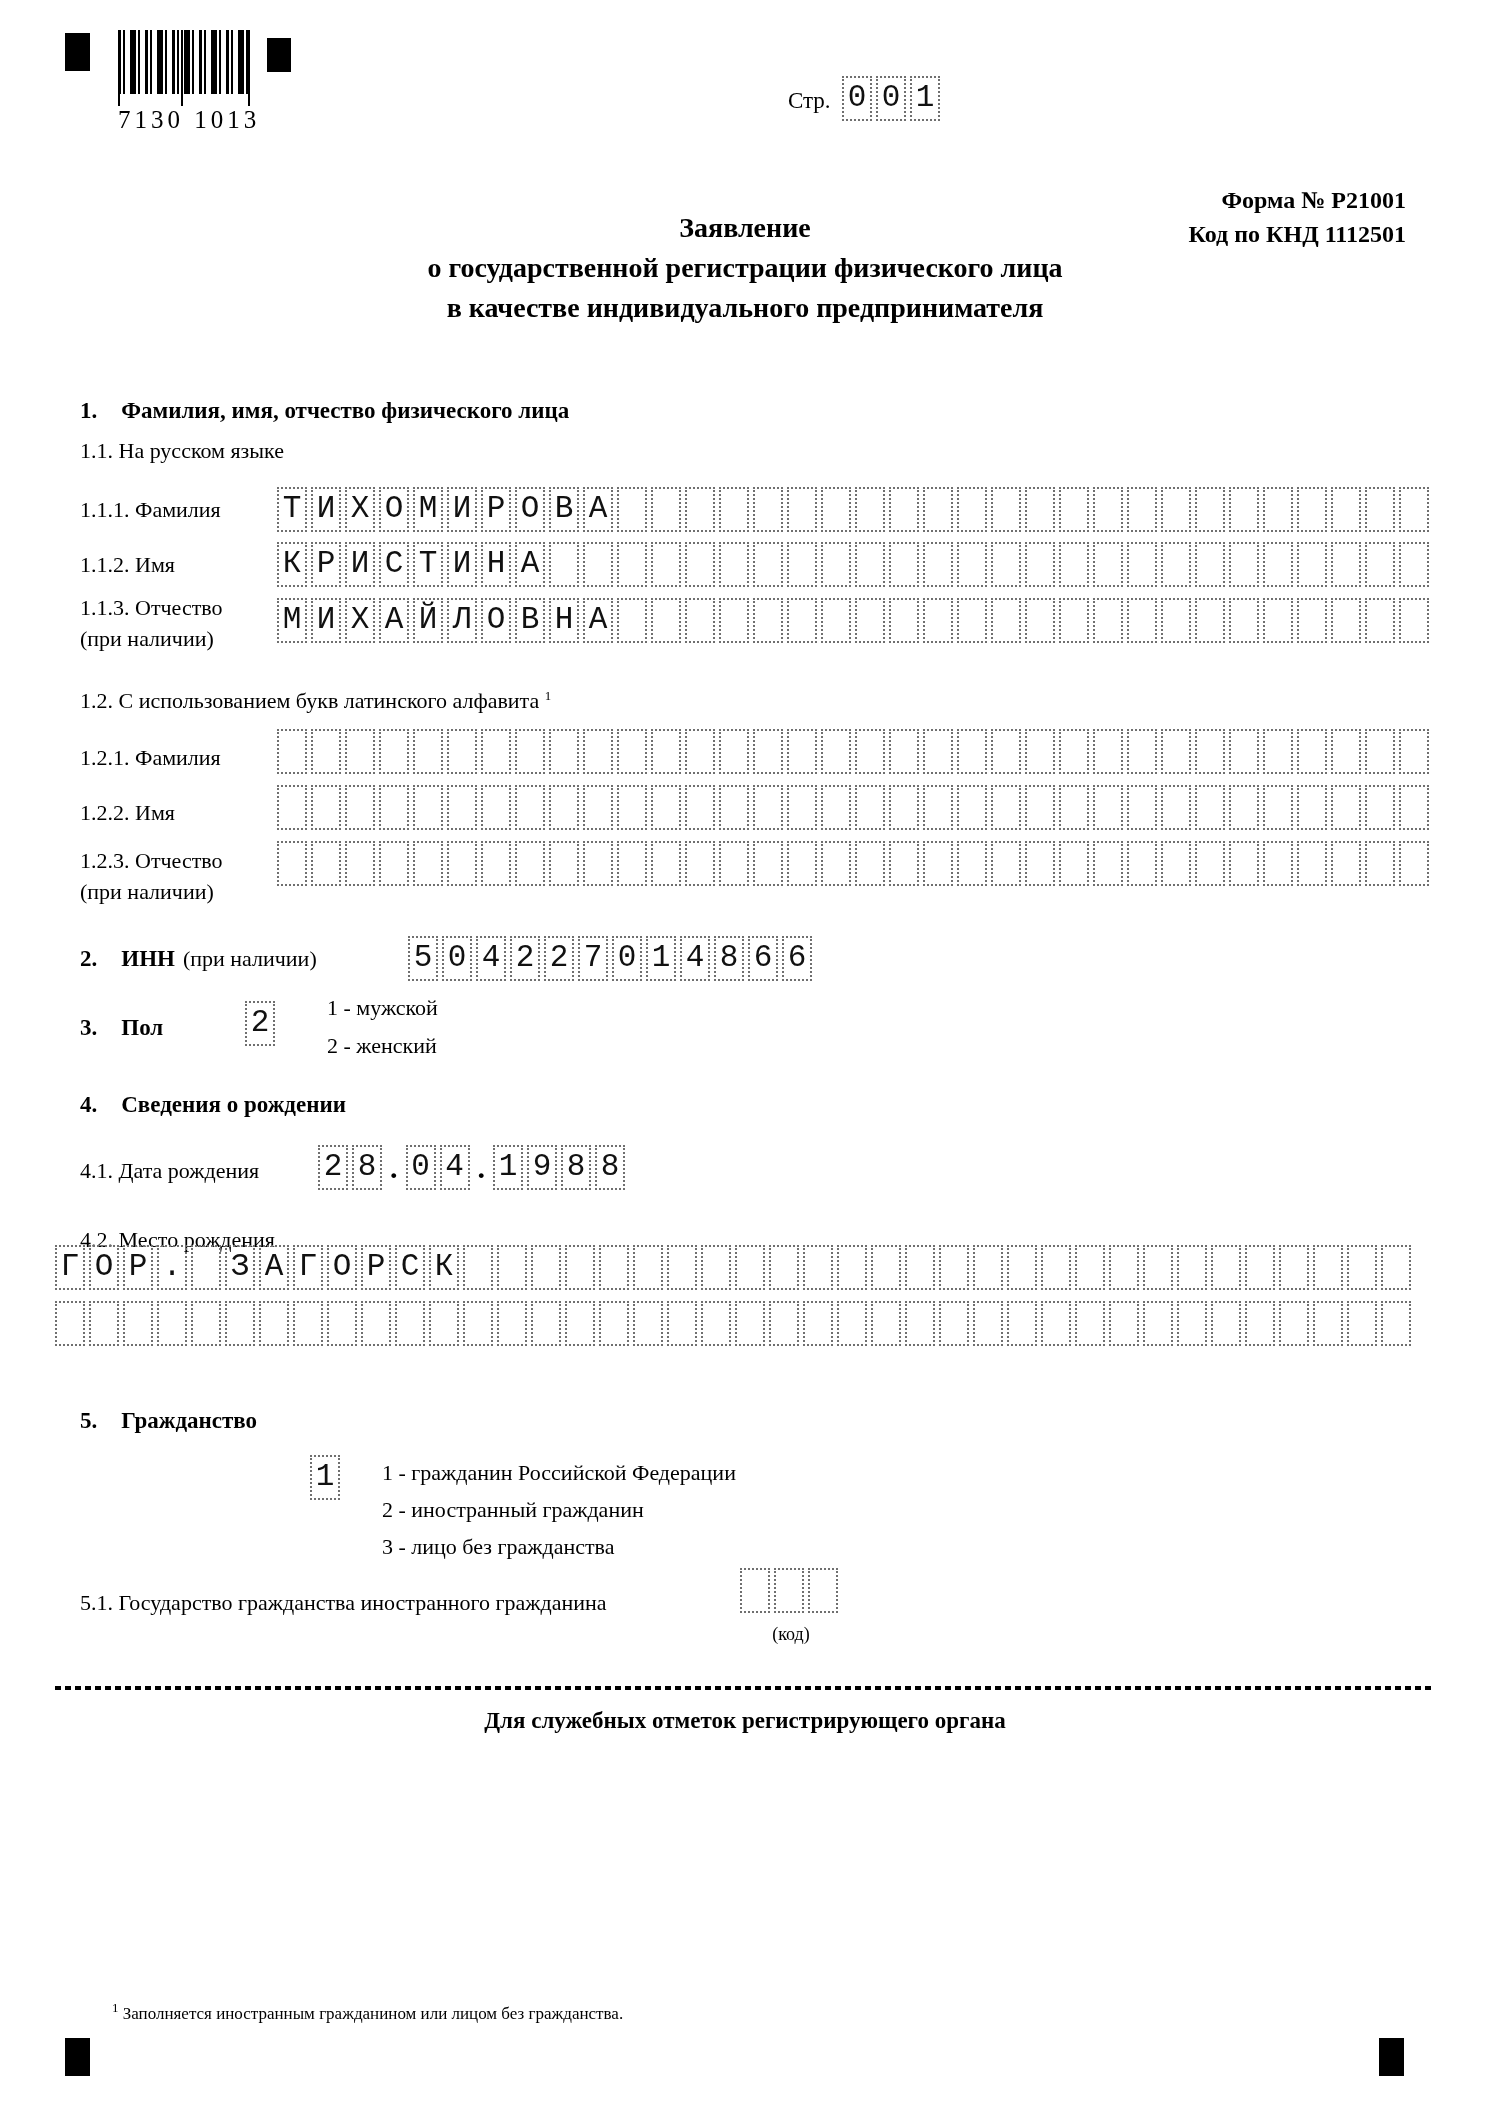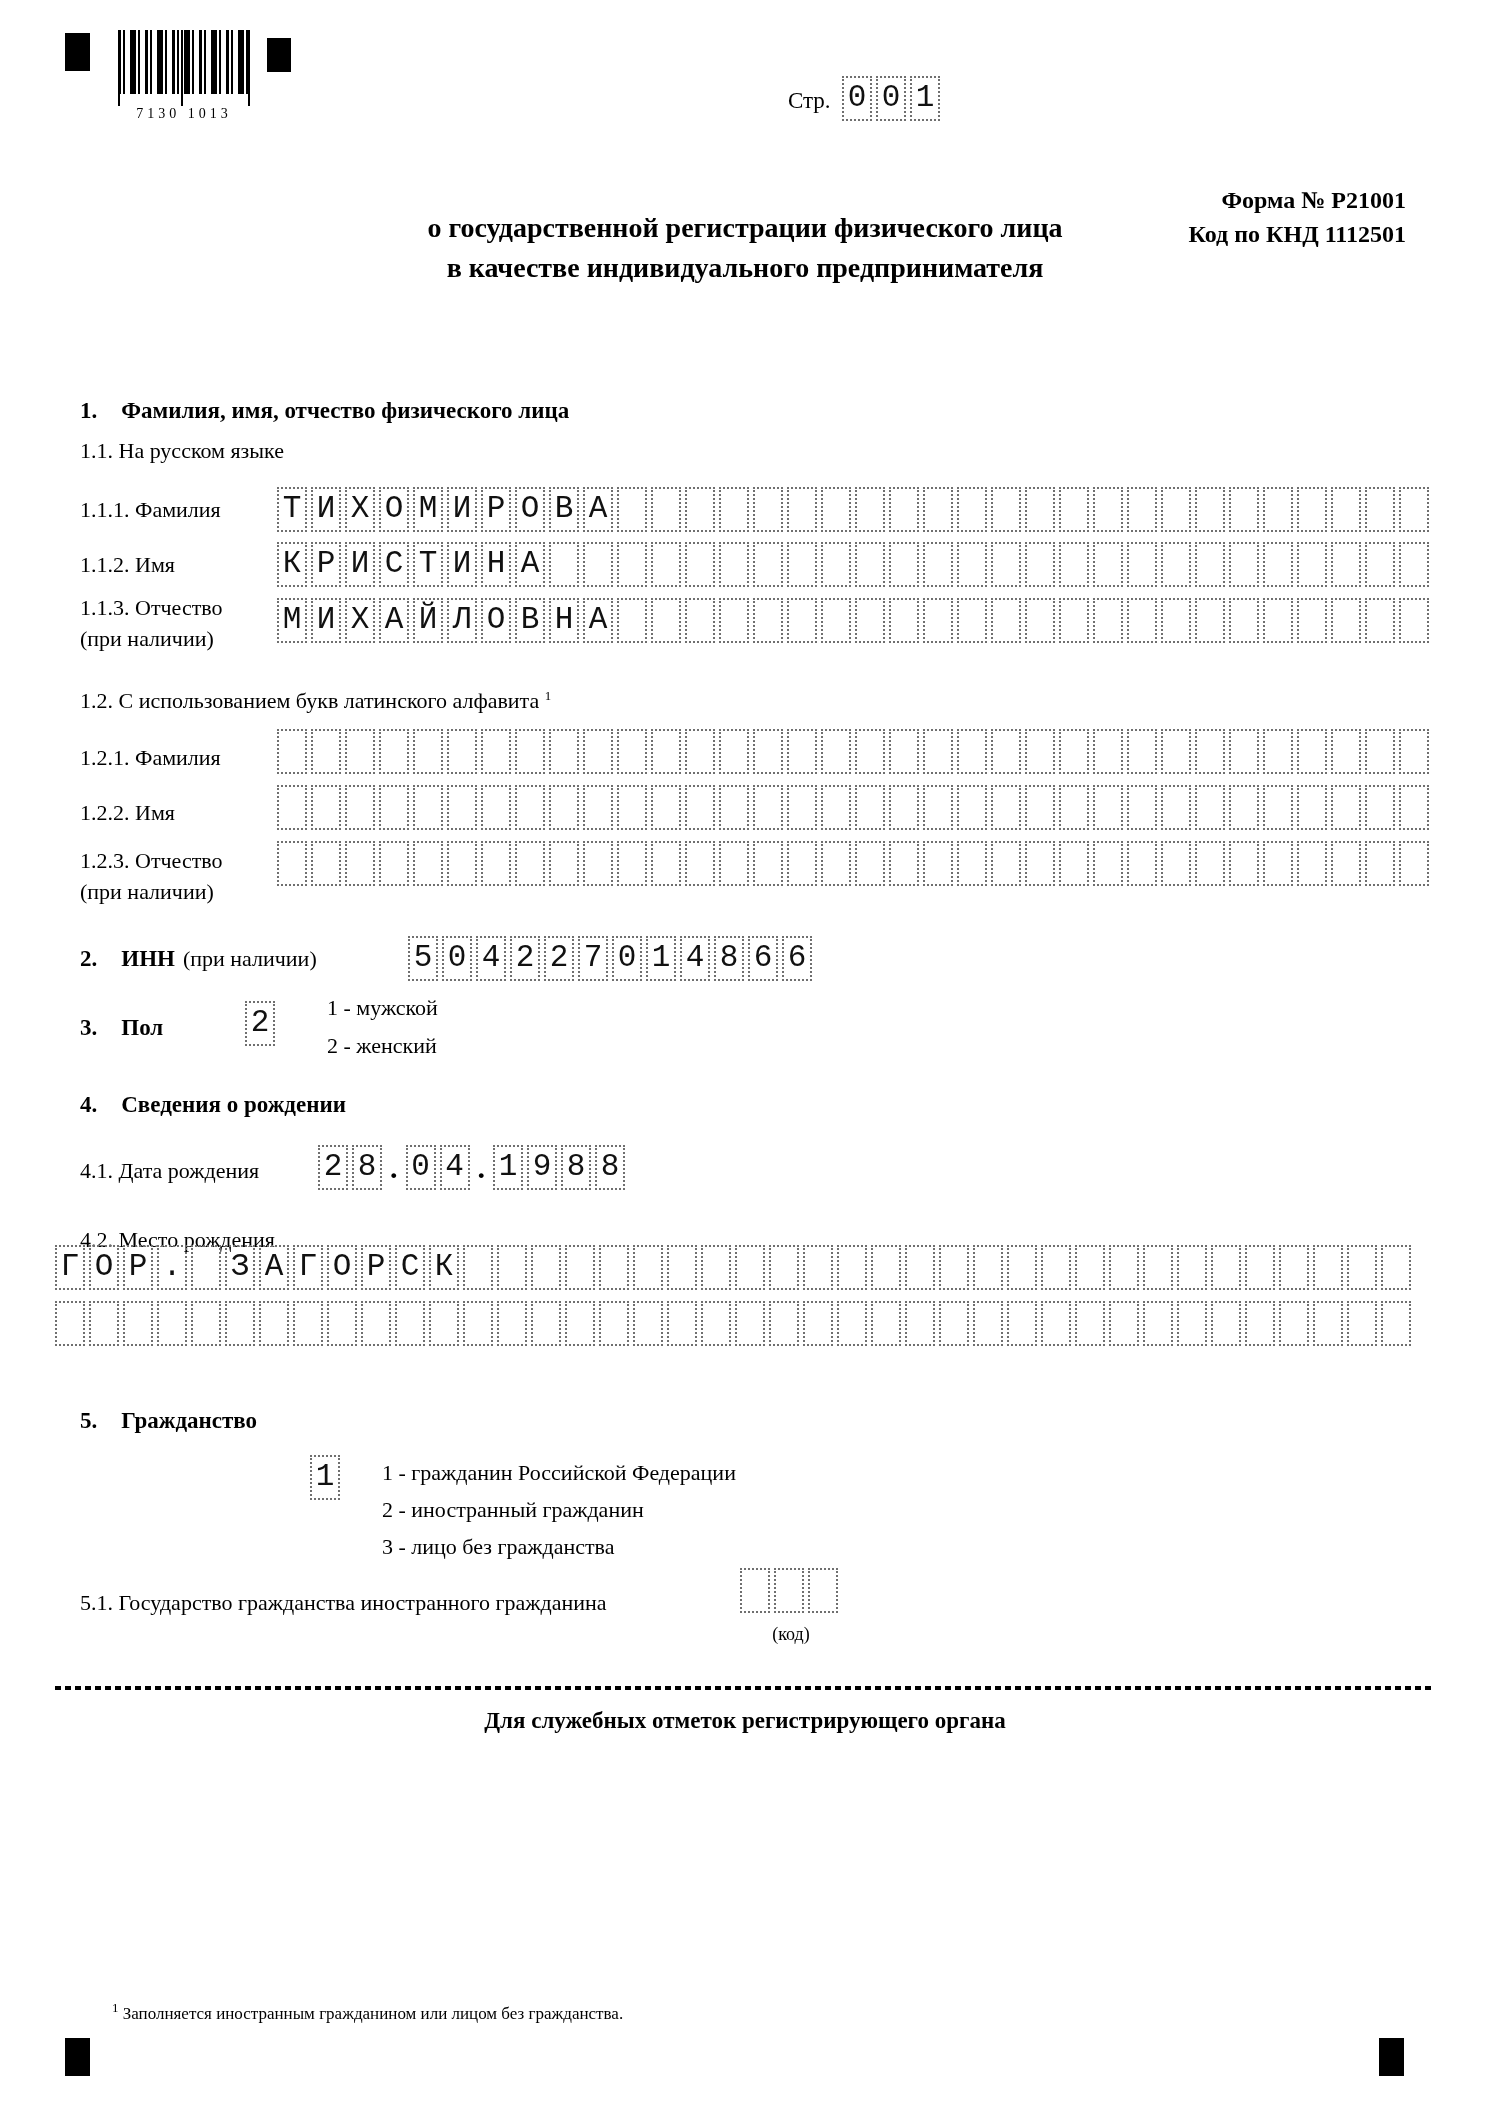--- a/index.html
+++ b/index.html
@@ -4,21 +4,21 @@
 <style>
   html,body{margin:0;padding:0;background:#ffffff;}
   .page{position:relative;width:1490px;height:2115px;background:#fff;overflow:hidden;
         font-family:"Liberation Serif", serif;color:#000;}
   .abs{position:absolute;}
   .regmark{position:absolute;background:#000;}
   
   .bars{position:relative;height:64px;
         background:repeating-linear-gradient(to right,#000 0 3px,#fff 3px 5px,#000 5px 7px,#fff 7px 12px,#000 12px 18px,#fff 18px 20px,#000 20px 22px,#fff 22px 27px);}
   .guard{position:absolute;top:0;width:2px;height:76px;background:#000;}
-  .bdigits{margin-top:12px;text-align:center;font-size:14px;letter-spacing:4px;white-space:pre;}
+  .bdigits{margin-top:12px;text-align:center;font-size:25px;letter-spacing:4px;white-space:pre;}
   
   .cells{display:flex;}
   .cell{box-sizing:border-box;flex:0 0 auto;width:30px;height:45px;margin-right:4px;
         border:2px dotted #6f6f6f;font-family:"Liberation Mono", monospace;
         font-size:31px;line-height:40px;text-align:center;color:#111;overflow:hidden;}
   .cells .cell:last-child{margin-right:0;}
   .datedot{font-size:30px;font-weight:bold;line-height:45px;margin:0 8px;}
   
   .lbl{font-size:22px;white-space:nowrap;}
   .sec-num{font-weight:bold;font-size:23px;}
@@ -57,20 +57,21 @@
       <span class="cell">0</span>
       <span class="cell">1</span>
     </div>
 
   <div class="abs formcode">
     <div>Форма № Р21001</div>
     <div>Код по КНД 1112501</div>
   </div>
 
   <div class="abs title">
+    <div>Заявление</div>
     <div>о государственной регистрации физического лица</div>
     <div>в качестве индивидуального предпринимателя</div>
   </div>
 
   <div class="abs" style="left:80px;top:398px;">
     <span class="sec-num">1.</span><span class="sec-title">Фамилия, имя, отчество физического лица</span>
   </div>
   <div class="abs lbl" style="left:80px;top:438px;">1.1. На русском языке</div>
 
   <div class="abs lbl" style="left:80px;top:497px;">1.1.1. Фамилия</div>

